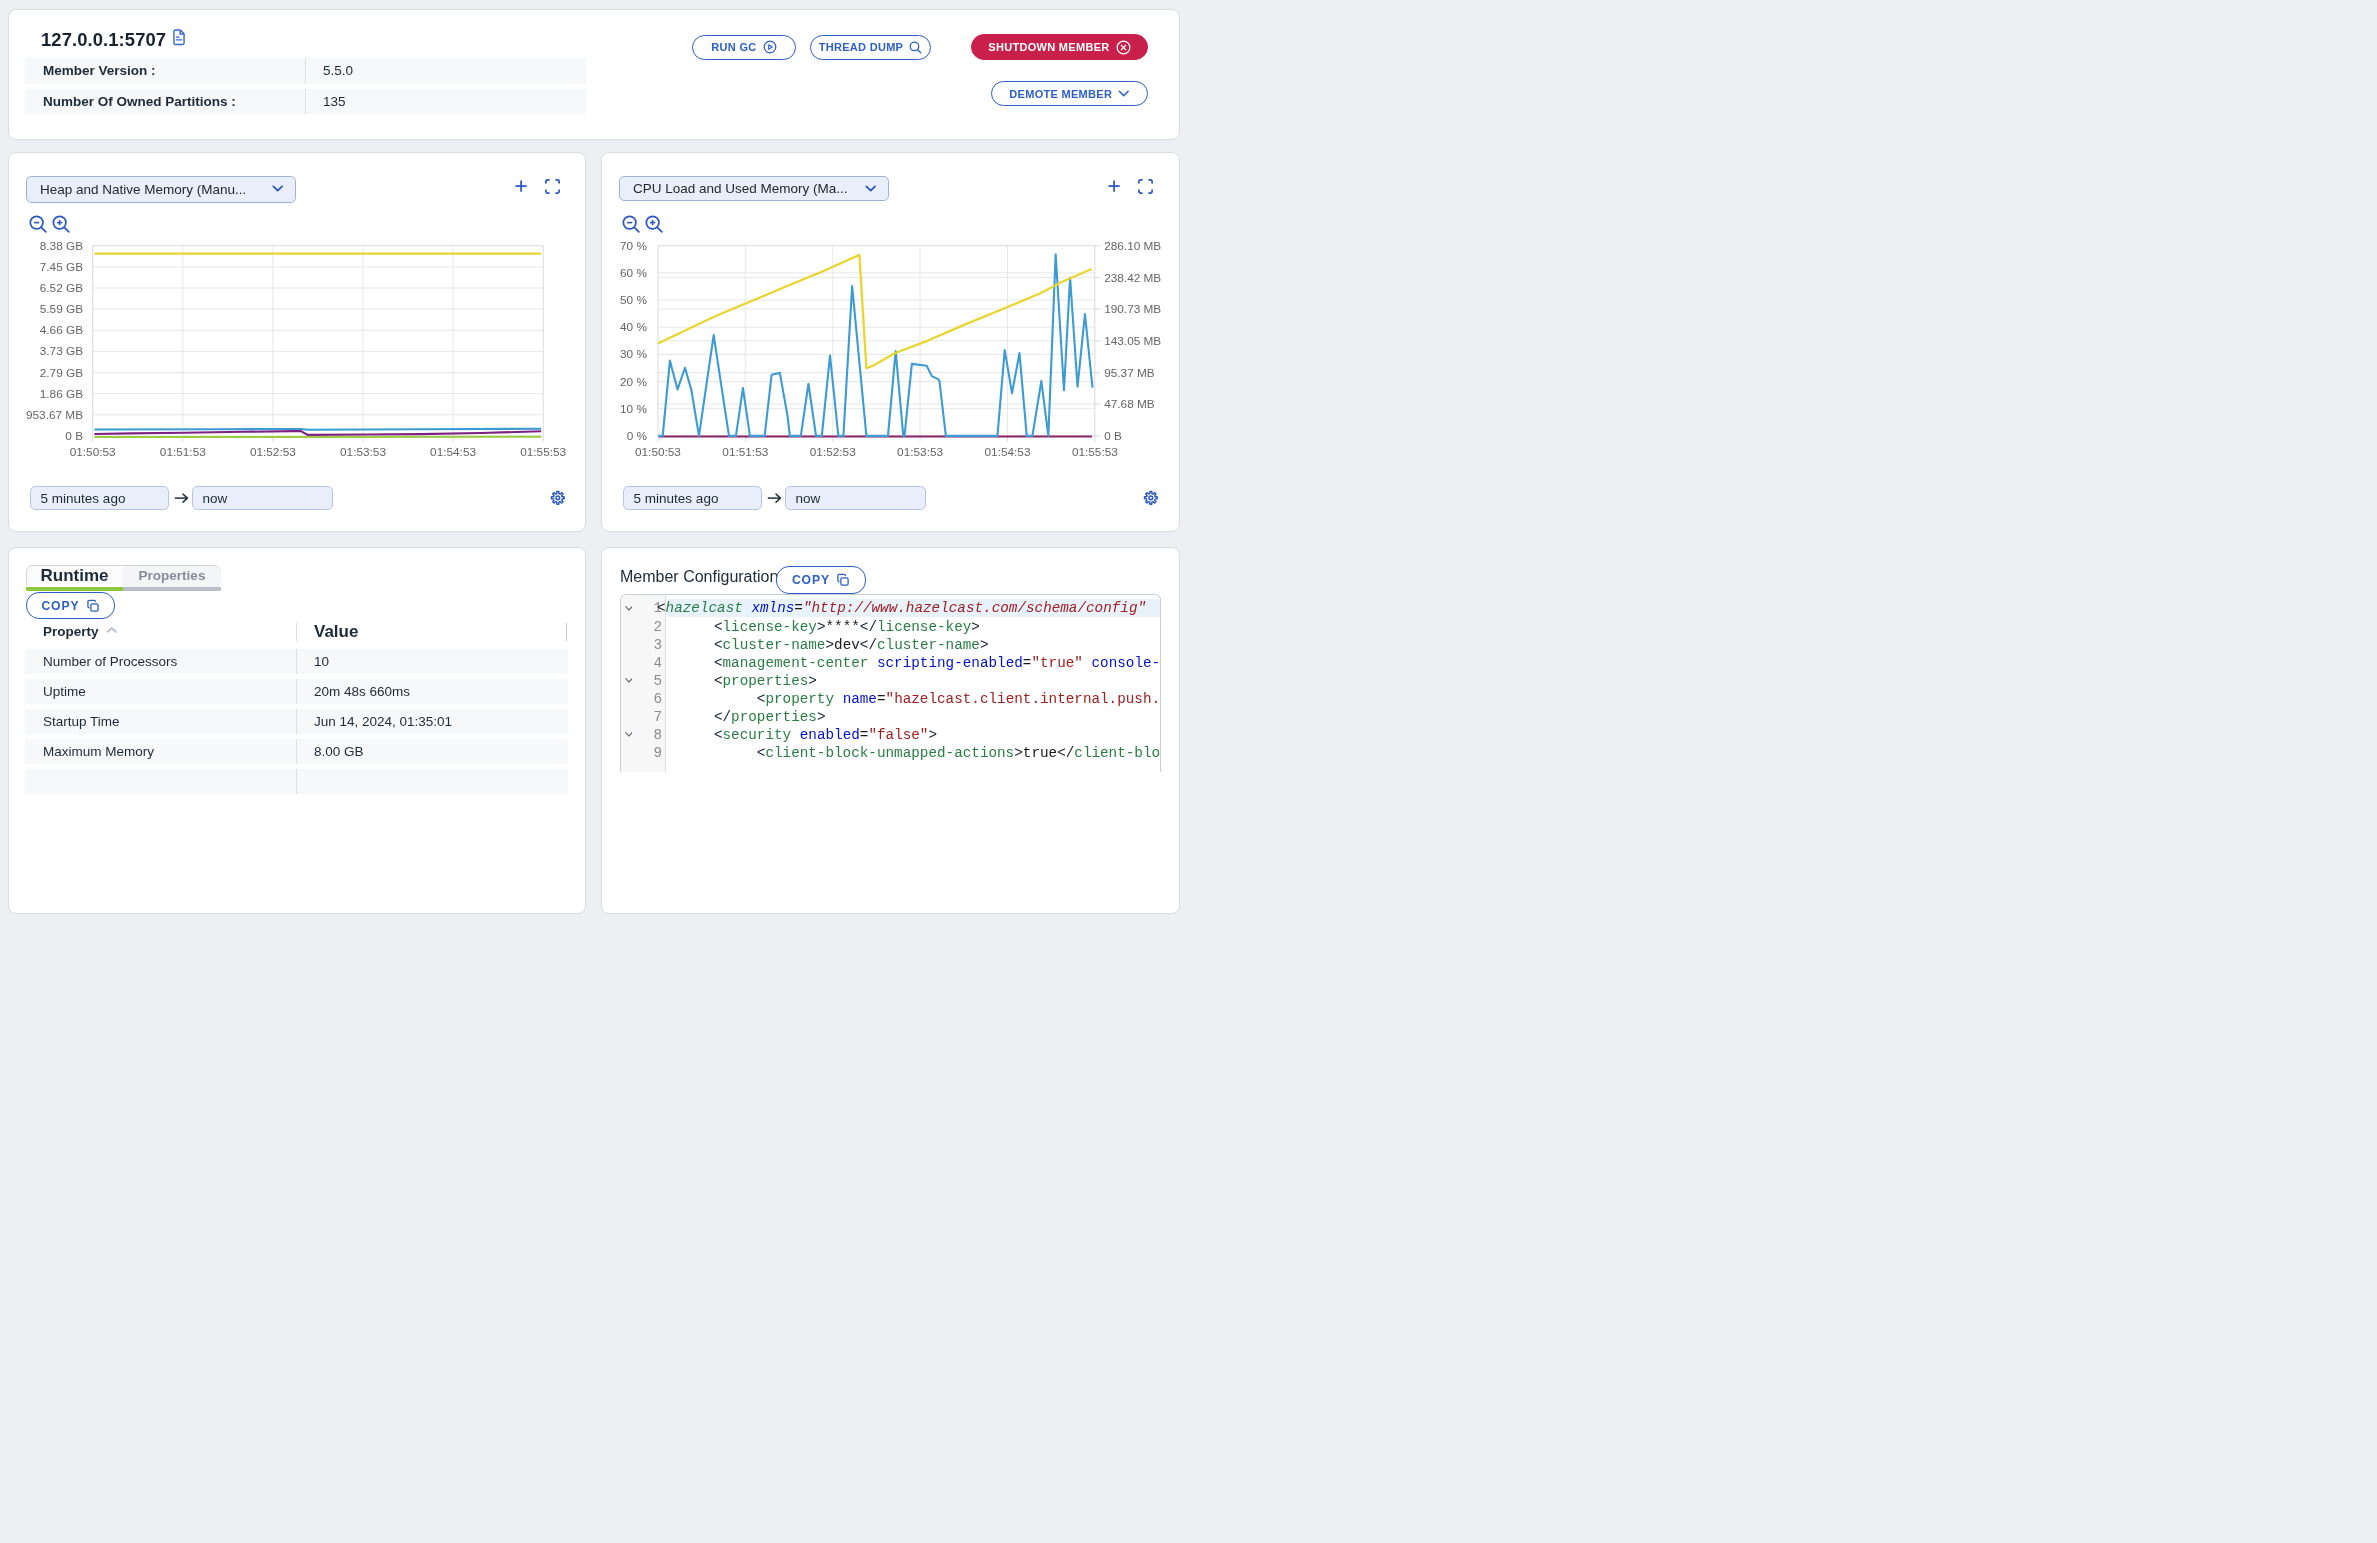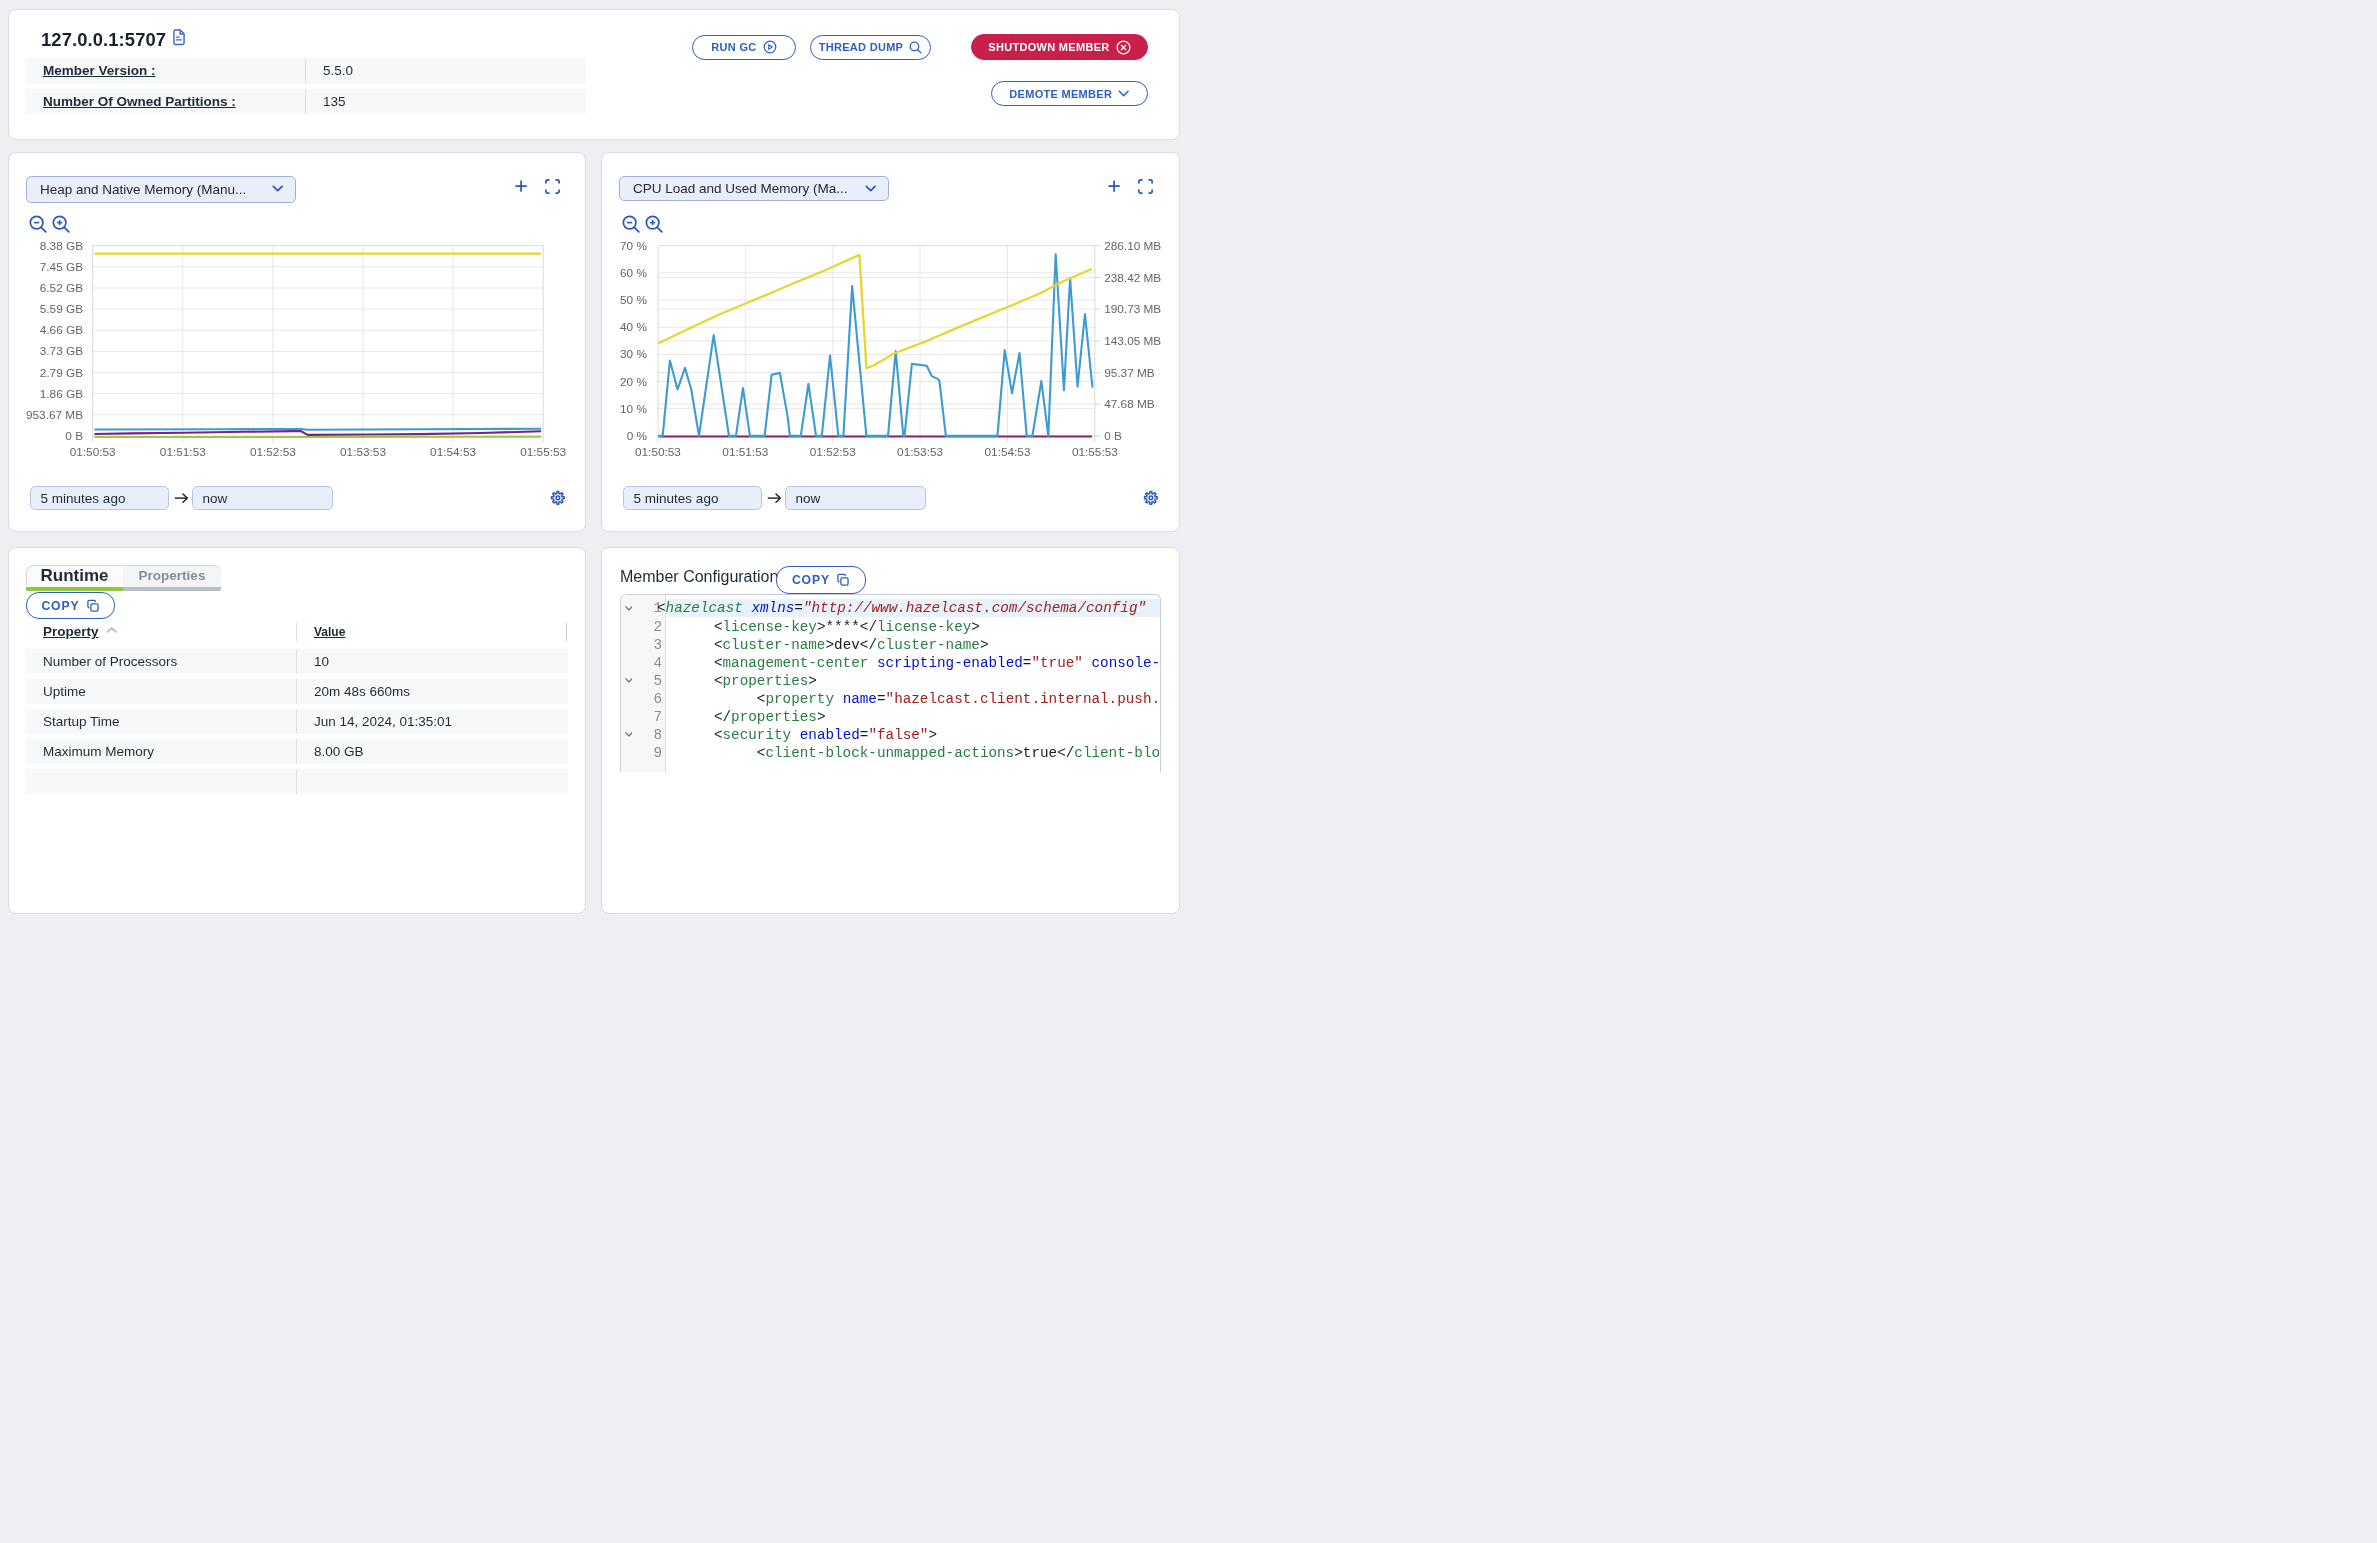--- a/index.html
+++ b/index.html
@@ -1,20 +1,20 @@
 <!DOCTYPE html>
 <html style="font-size:14px"><head><meta charset="utf-8"><title>Member</title><style>
 *{margin:0;padding:0;box-sizing:border-box;}
 html,body{width:1189px;height:772px;overflow:hidden;background:#edeff3;font-family:"Liberation Sans",sans-serif;}
 .card{position:absolute;background:#fff;border:0.9px solid #d9dce1;border-radius:7.9px;}
 .abs{position:absolute;}
 .rowbg{position:absolute;background:#f7f8f9;}
 .vdiv{position:absolute;width:0.9px;background:#dcdfe4;}
 .lbl{position:absolute;font-size:13.5px;color:#1d2a38;white-space:nowrap;}
-.b{font-weight:700;text-decoration:underline;}
+.b{font-weight:700;}
 .pill{position:absolute;border:1.3px solid #2d5fc4;border-radius:13px;background:#fff;color:#2d5fc4;display:flex;align-items:center;justify-content:center;gap:6.1px;font-size:11px;font-weight:700;letter-spacing:0.3px;white-space:nowrap;}
 .select{position:absolute;background:#e9eefb;border:0.9px solid #9db1d8;border-radius:5.2px;display:flex;align-items:center;color:#23292f;font-size:13.5px;padding-left:13px;white-space:nowrap;}
 .input{position:absolute;background:#e9eefb;border:0.9px solid #b8c5e2;border-radius:5.2px;display:flex;align-items:center;color:#1d2a38;font-size:13.5px;padding-left:9.6px;white-space:nowrap;}
 .codearea{font-family:"Liberation Mono",monospace;font-size:14.3px;line-height:18px;white-space:pre;}
 .cline{position:absolute;white-space:pre;height:18px;}
 .tg{color:#287d43;}.br{color:#18222e;}.at{color:#0011cc;}.st{color:#a02020;}.pl{color:#1a1a1a;}
 </style></head><body>
 
 <div class="card" style="left:7.9px;top:8.7px;width:1172px;height:131px;"></div>
 <div class="abs" style="left:41px;top:29px;font-size:18.4px;font-weight:700;color:#16222e;letter-spacing:0.1px;">127.0.0.1:5707</div>
@@ -232,21 +232,21 @@
 <div class="abs" style="left:123px;top:565px;width:98px;line-height:21.4px;text-align:center;font-size:13.5px;font-weight:700;color:#848d99;">Properties</div>
 <div class="pill" style="left:26px;top:592px;width:89px;height:27px;font-size:12.2px;letter-spacing:0.9px;">COPY <svg width="14" height="14" viewBox="0 0 16 16" fill="none">
       <rect x="5.6" y="5.6" width="8.2" height="8.2" rx="1.6" stroke="#2d5fc4" stroke-width="1.5"></rect>
       <path d="M10.8 3.4 v-0.2 a1.6 1.6 0 0 0 -1.6 -1.6 h-5.4 a1.6 1.6 0 0 0 -1.6 1.6 v5.4 a1.6 1.6 0 0 0 1.6 1.6 h0.2" stroke="#2d5fc4" stroke-width="1.5"></path>
     </svg></div>
 <div class="lbl b" style="left:43px;top:624px;line-height:16.6px;font-size:13.5px;">Property</div>
 <svg class="abs" style="left:106px;top:627px" width="11.4" height="6.1" viewBox="0 0 13 7" fill="none">
     <polyline points="1.5,5.6 6.5,1.4 11.5,5.6" stroke="#b4bcc6" stroke-width="2" stroke-linecap="round" stroke-linejoin="round"></polyline>
   </svg>
 <div class="vdiv" style="left:296px;top:623px;height:18.4px;"></div>
-<div class="lbl b" style="left:314px;top:624px;line-height:16.6px;font-size:12px;">Value</div>
+<div class="lbl b" style="left:314px;top:624px;line-height:16.6px;font-size:17px;">Value</div>
 <div class="vdiv" style="left:566px;top:623px;height:18.4px;background:#c9cdd3;"></div>
 <div class="rowbg" style="left:25px;top:649px;width:543px;height:25px;"></div>
 <div class="vdiv" style="left:296px;top:649px;height:25px;"></div>
 <div class="lbl" style="left:43px;top:649px;line-height:25px;">Number of Processors</div>
 <div class="lbl" style="left:314px;top:649px;line-height:25px;text-align:center;">10</div>
 <div class="rowbg" style="left:25px;top:679px;width:543px;height:25px;"></div>
 <div class="vdiv" style="left:296px;top:679px;height:25px;"></div>
 <div class="lbl" style="left:43px;top:679px;line-height:25px;text-align:center;">Uptime</div>
 <div class="lbl" style="left:314px;top:679px;line-height:25px;">20m 48s 660ms</div>
 <div class="rowbg" style="left:25px;top:709px;width:543px;height:25px;"></div>

